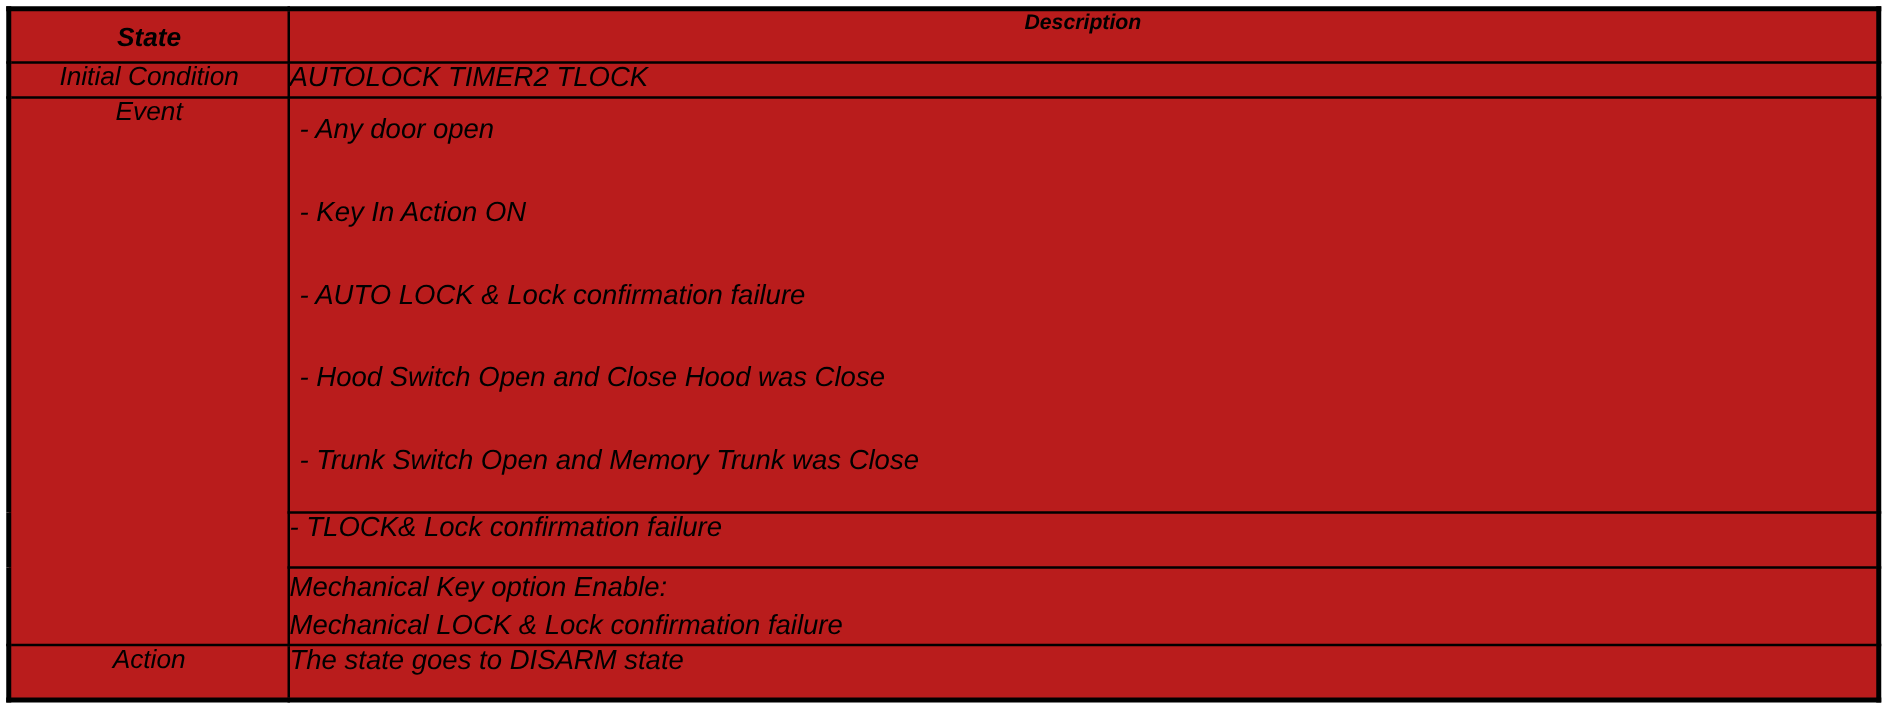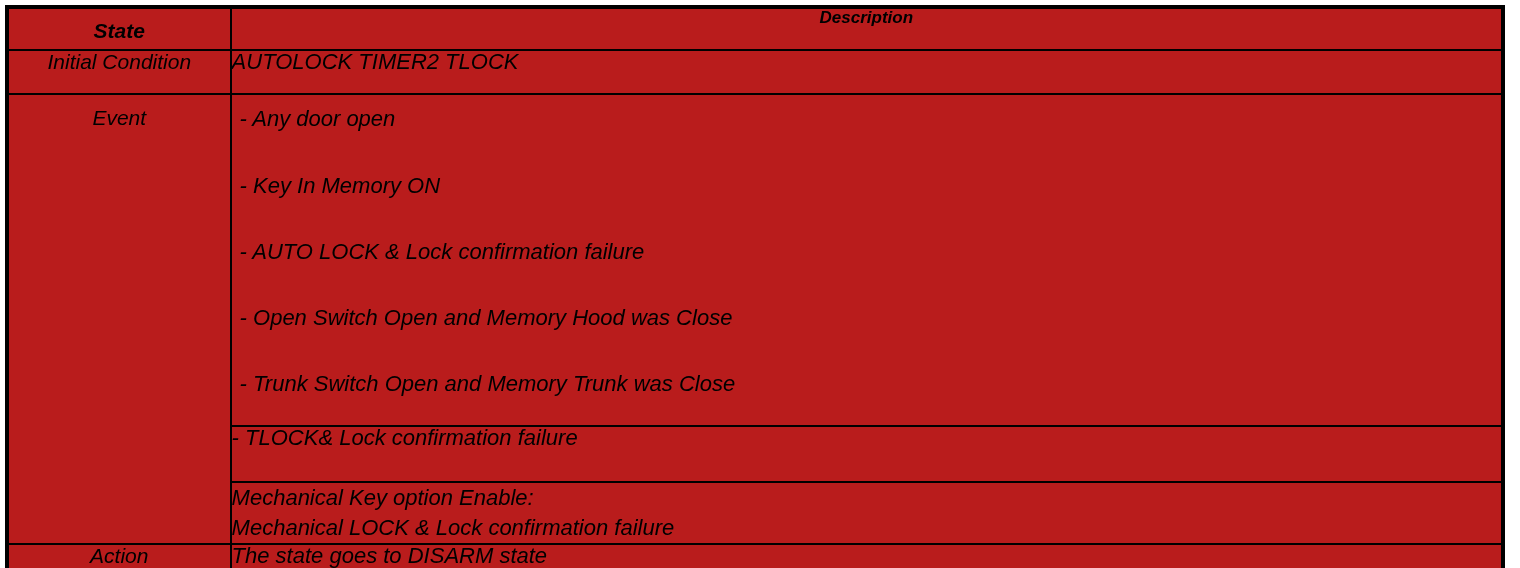--- a/index.html
+++ b/index.html
@@ -58,21 +58,20 @@
     padding-bottom: 9px;
     white-space: nowrap;
   }
   .state-cell.header-cell {
     font-weight: bold;
     font-size: 21px;
     padding-top: 11px;
   }
   .state-cell.tall {
     
-    padding-top: 12px;
   }
 
   
   .desc-cell {
     font-size: 22px;
     line-height: 1;
     padding: 11px 0 9px 8px;
     white-space: nowrap;
   }
   .desc-cell.header-cell {
@@ -102,23 +101,23 @@
   .multiline {
     padding: 10px 0 8px 8px;
   }
   .multiline .ml-line {
     font-size: 22px;
     line-height: 30px;
     white-space: nowrap;
   }
 
   .row-h-header   { height: 43px; }
-  .row-h-initial  { height: 44px; }
+  .row-h-initial  { height: 28px; }
   .row-h-event    { height: 309px; }
-  .row-h-tlock    { height: 56px; }
+  .row-h-tlock    { height: 44px; }
   .row-h-mech     { height: 53px; }
   .row-h-action   { height: 44px; }
 </style>
 </head>
 <body>
 
 <div class="sheet">
 
   <table class="state-table">
     <colgroup>
@@ -138,23 +137,23 @@
       <tr class="row-h-initial">
         <td class="state-cell">Initial Condition</td>
         <td class="desc-cell">AUTOLOCK TIMER2 TLOCK</td>
       </tr>
 
       <tr class="row-h-event">
         <td class="state-cell tall" rowspan="3">Event</td>
         <td class="desc-cell" style="padding:0 0 0 8px;">
           <ul class="event-list">
             <li>-  Any door open</li>
-            <li>-  Key In Memory ON</li>
+            <li>-  Key In Action ON</li>
             <li>-  AUTO LOCK &amp; Lock confirmation failure</li>
-            <li>-  Open Switch Open and Memory Hood was Close</li>
+            <li>-  Hood Switch Open and Close Hood was Close</li>
             <li>-  Trunk Switch Open and Memory Trunk was Close</li>
           </ul>
         </td>
       </tr>
 
       <tr class="row-h-tlock">
         <td class="desc-cell">-  TLOCK&amp; Lock confirmation failure</td>
       </tr>
 
       <tr class="row-h-mech">

